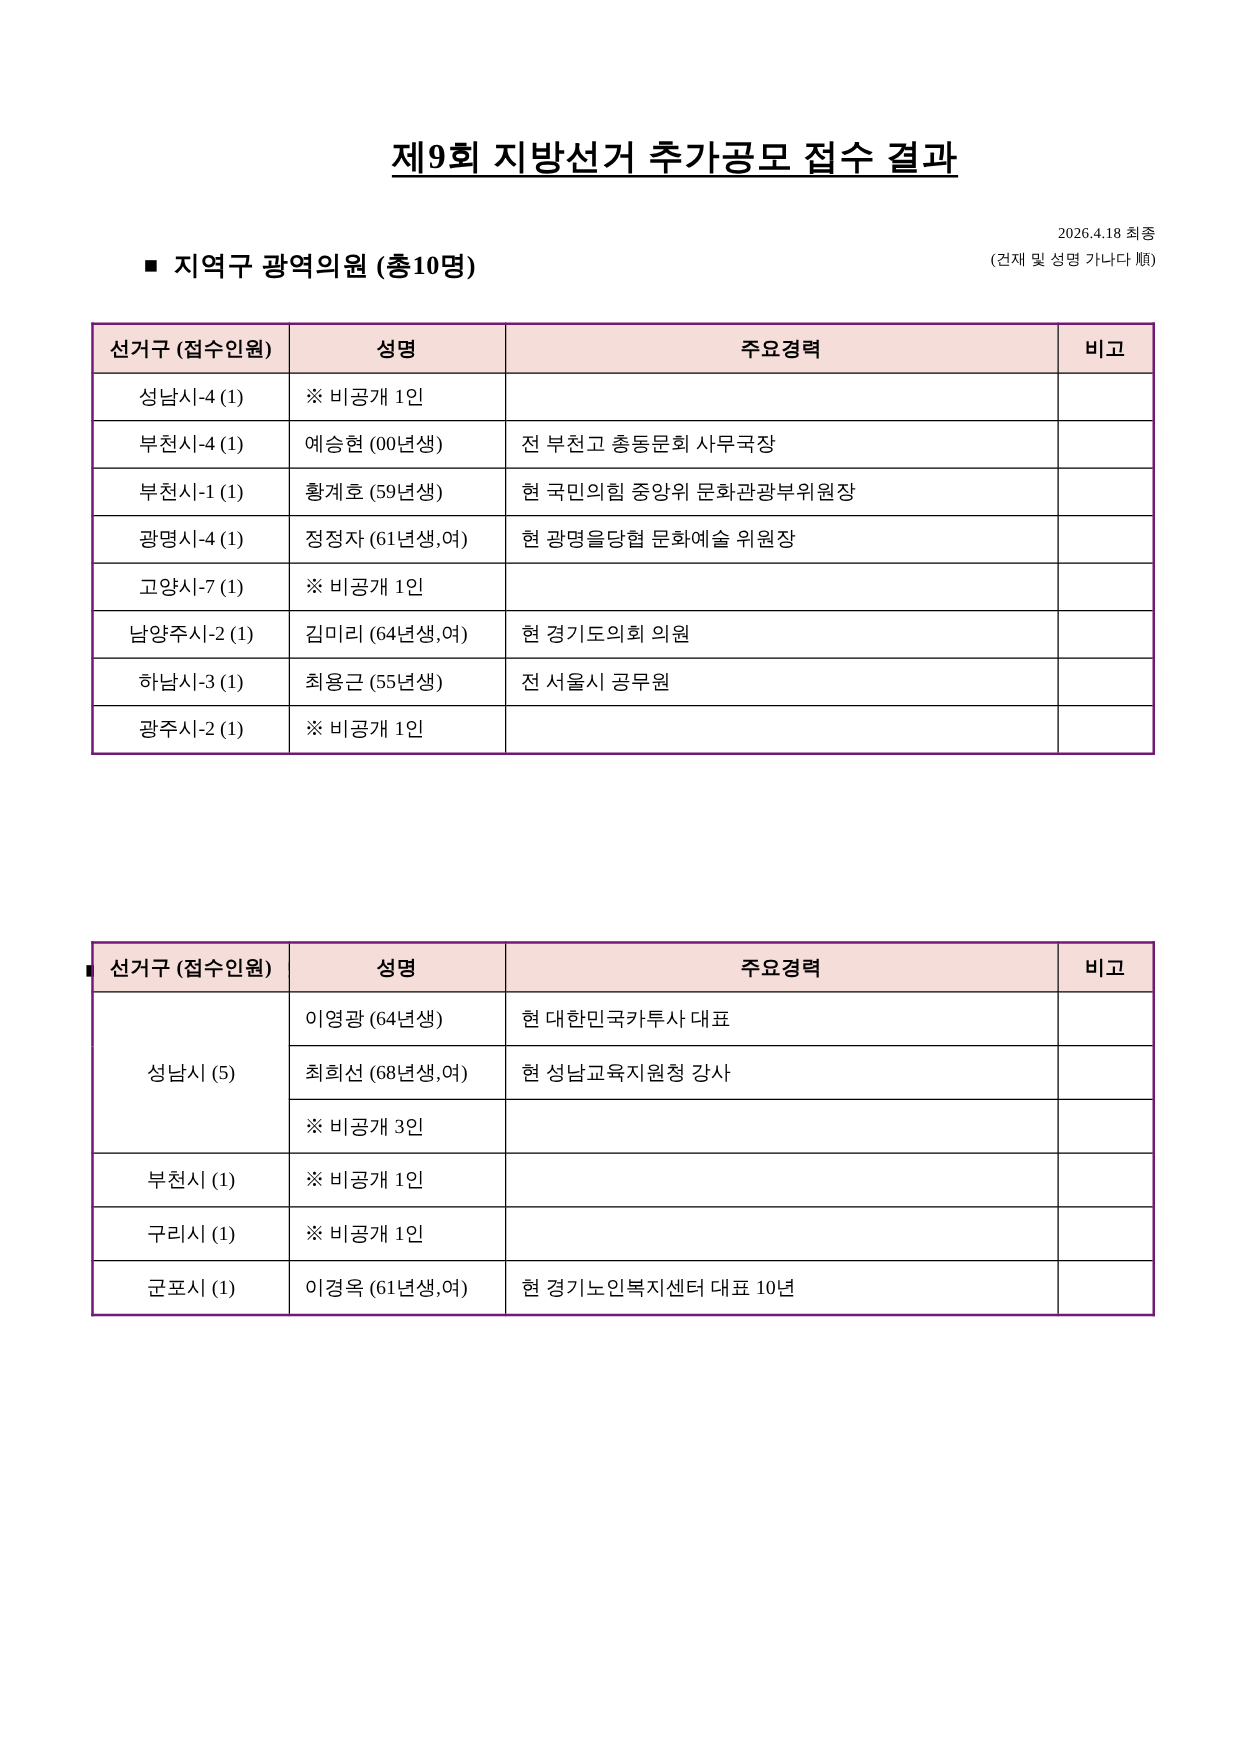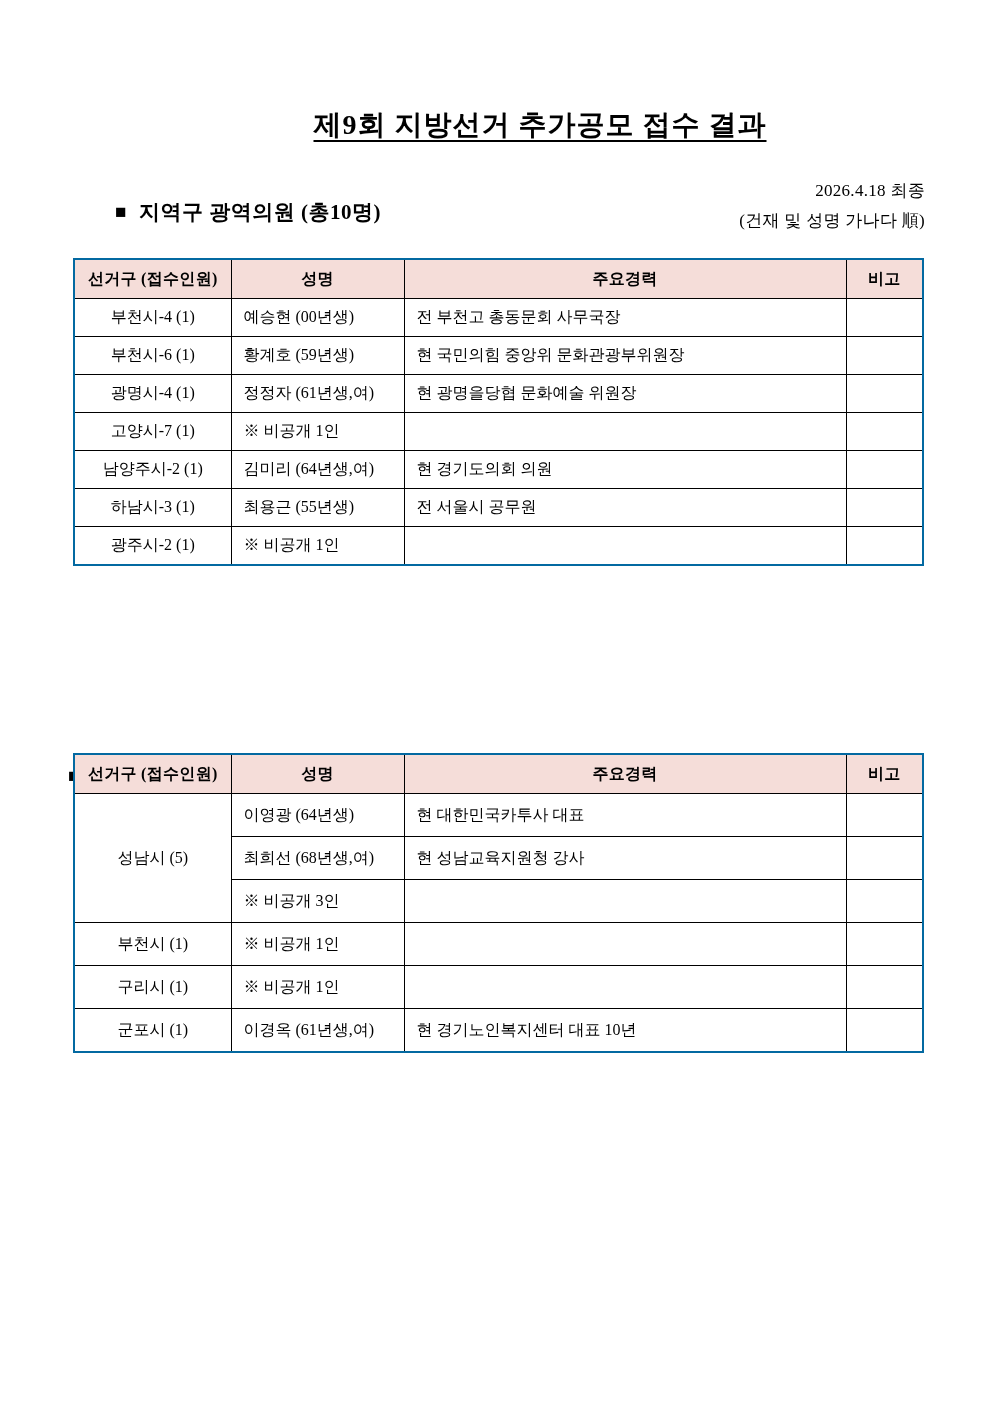--- a/index.html
+++ b/index.html
@@ -18,39 +18,39 @@
     font-size:28px;font-weight:bold;letter-spacing:1px;padding-left:44px;
   }
   .doc-title span{
     text-decoration:underline;
     text-underline-offset:6px;
     text-decoration-thickness:2px;
   }
 
   .meta{
     position:absolute;top:176px;right:67px;
-    text-align:right;font-size:17px;line-height:1.75;
+    text-align:right;font-size:12px;line-height:1.75;
     letter-spacing:0.3px;
   }
 
   .section-heading{
     position:absolute;left:68px;
     font-size:21px;font-weight:bold;letter-spacing:0.5px;
     white-space:nowrap;
   }
   #section1-heading{top:198px;margin-left:47px;}
   #section2-heading{top:718px;margin-top:44px;}
   .bullet{font-size:19px;margin-right:12px;position:relative;top:-1px;}
 
   table.doc-table{
     position:absolute;left:73px;
     width:849px;
     border-collapse:collapse;
     table-layout:fixed;
-    border:2px solid #0369a1;
+    border:2px solid #701a75;
     font-size:16px;
   }
   #table1{top:258px;}
   #table2{top:753px;}
   .doc-table th,.doc-table td{
     border:1px solid #000;
     overflow:hidden;white-space:nowrap;
   }
   .doc-table th{
     background:#f5ddd9;
@@ -93,27 +93,33 @@
     <thead>
       <tr>
         <th>선거구 (접수인원)</th>
         <th>성명</th>
         <th>주요경력</th>
         <th>비고</th>
       </tr>
     </thead>
     <tbody>
       <tr>
+        <td class="c-district">성남시-4 (1)</td>
+        <td class="c-name">※ 비공개 1인</td>
+        <td class="c-career"></td>
+        <td class="c-note"></td>
+      </tr>
+      <tr>
         <td class="c-district">부천시-4 (1)</td>
         <td class="c-name">예승현 (00년생)</td>
         <td class="c-career">전 부천고 총동문회 사무국장</td>
         <td class="c-note"></td>
       </tr>
       <tr>
-        <td class="c-district">부천시-6 (1)</td>
+        <td class="c-district">부천시-1 (1)</td>
         <td class="c-name">황계호 (59년생)</td>
         <td class="c-career">현 국민의힘 중앙위 문화관광부위원장</td>
         <td class="c-note"></td>
       </tr>
       <tr>
         <td class="c-district">광명시-4 (1)</td>
         <td class="c-name">정정자 (61년생,여)</td>
         <td class="c-career">현 광명을당협 문화예술 위원장</td>
         <td class="c-note"></td>
       </tr>

